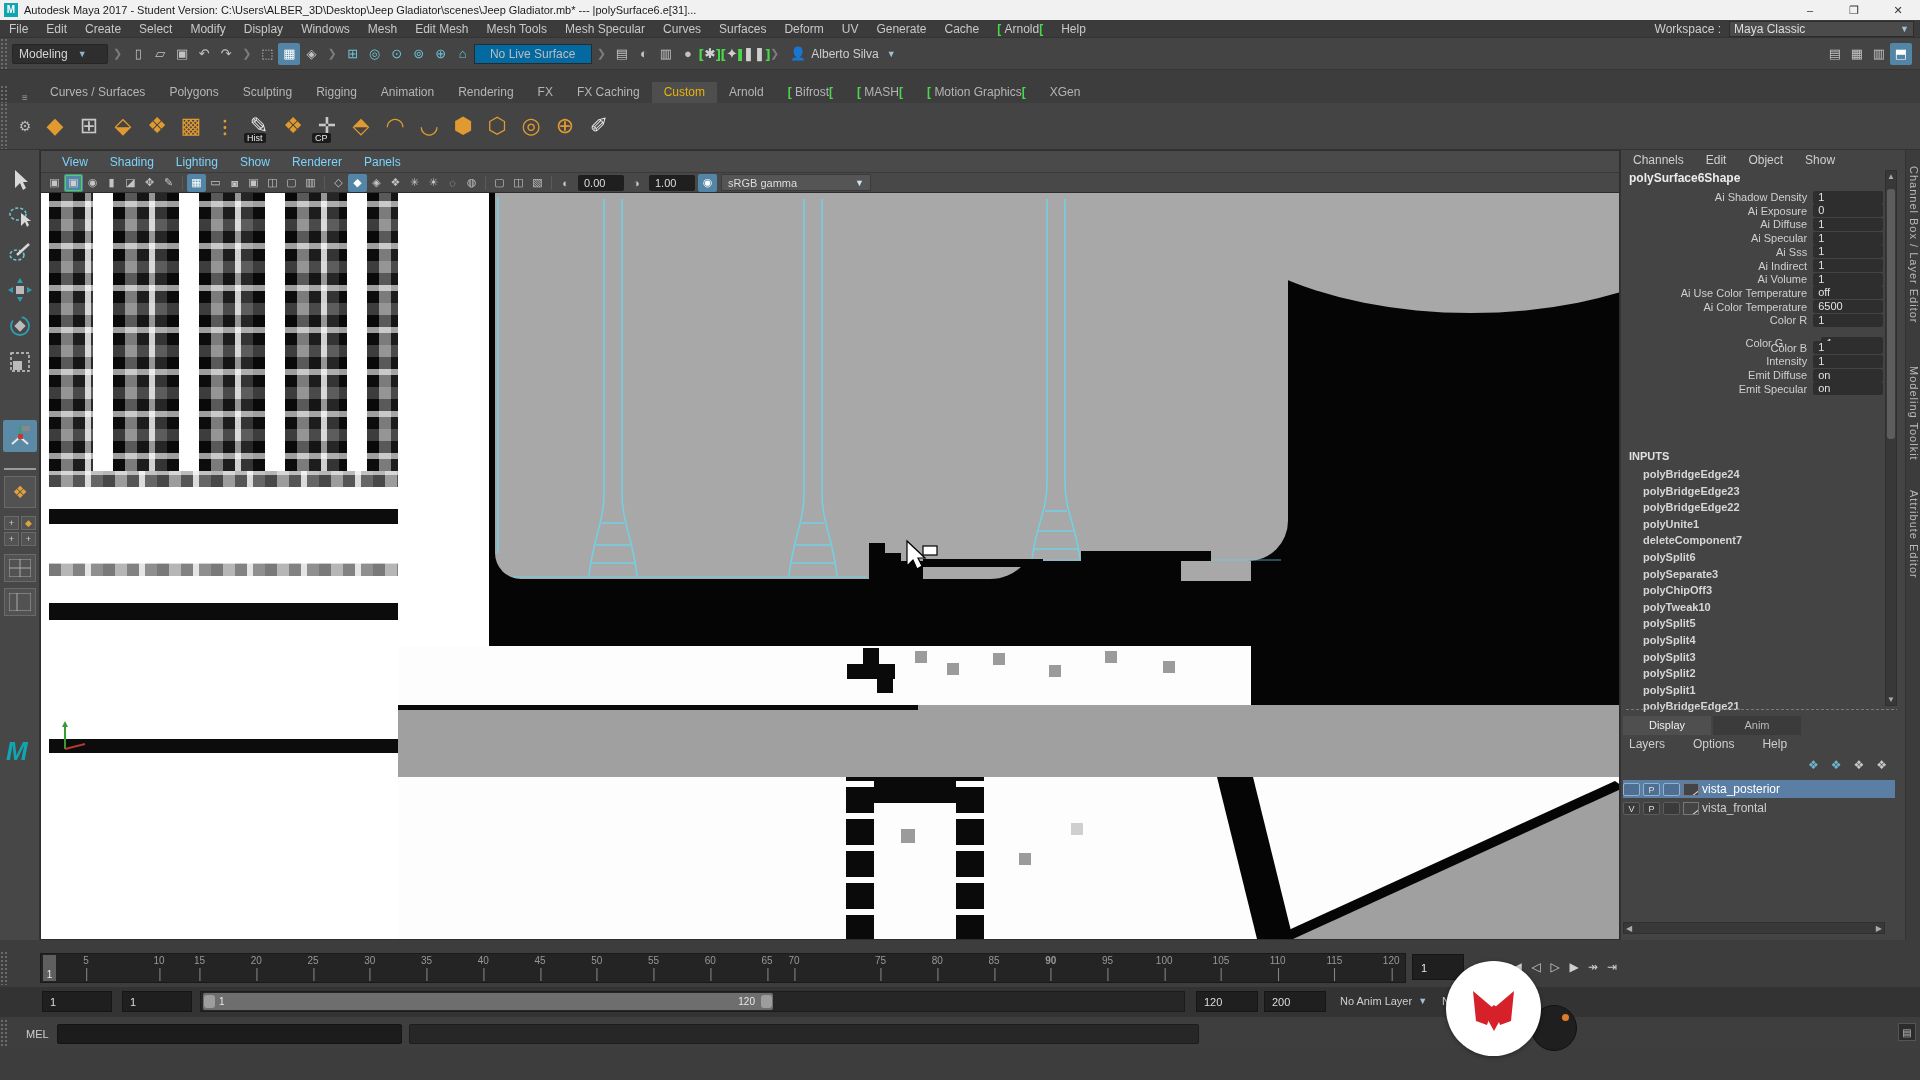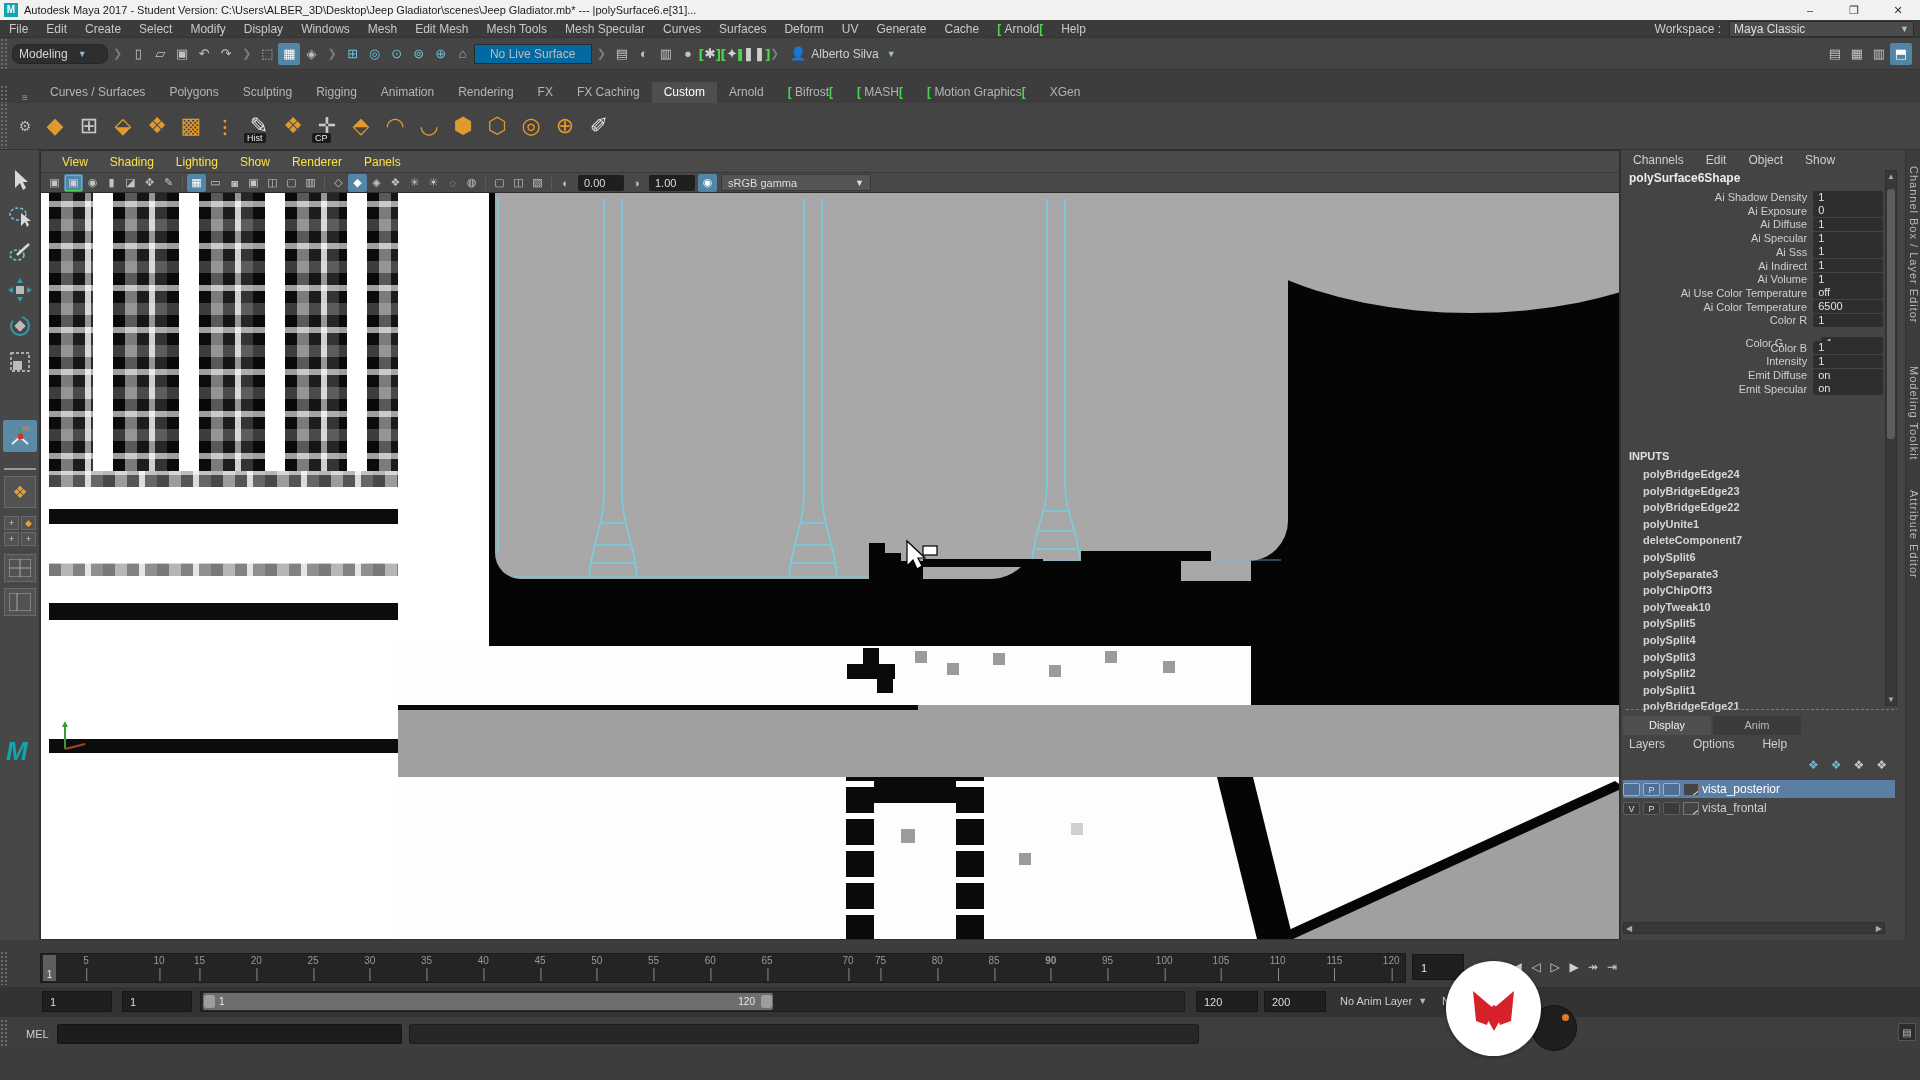--- a/index.html
+++ b/index.html
@@ -21,59 +21,59 @@
   #menubar { left:0; top:20px; width:1920px; height:18px; background:#3b3b3b; display:flex; align-items:center; border-bottom:1px solid #333; }
   #menubar .menu-item { padding:0 9px; color:#c9c9c9; font-size:12px; white-space:nowrap; }
   #menubar .menu-item .brk { color:var(--bracket-green); font-weight:bold; }
   #workspace-area { margin-left:auto; display:flex; align-items:center; }
   #workspace-select { width:185px; height:16px; background:#4b4b4b; border:1px solid #2c2c2c; color:#ddd; padding:0 4px; display:flex; align-items:center; margin:0 6px 0 8px; }
   #workspace-select .caret { margin-left:auto; color:#9ec1d6; font-size:9px; }
 
   
   #statusline { left:0; top:38px; width:1920px; height:32px; background:#444; display:flex; align-items:center; border-bottom:1px solid #353535; }
   .grip { width:8px; height:100%; background:radial-gradient(#6b6b6b 1px, transparent 1.2px); background-size:4px 4px; margin-right:4px; }
-  .sel-box { height:20px; background:#2e2e2e; border:1px solid #262626; border-radius:8px; display:flex; align-items:center; padding:0 6px; color:#d5d5d5; }
+  .sel-box { height:20px; background:#2e2e2e; border:1px solid #262626; border-radius:2px; display:flex; align-items:center; padding:0 6px; color:#d5d5d5; }
   .sel-box .caret { color:#8fb4c9; font-size:9px; margin-left:10px; }
   .sl-sep { color:#7d7d7d; font-size:11px; padding:0 5px; }
   .icon-btn { width:22px; height:22px; display:flex; align-items:center; justify-content:center; color:#c2c2c2; font-size:13px; border-radius:2px; }
   .icon-btn.teal { color:#6fc4d6; }
   .icon-btn.blue-active { background:#5285a6; color:#fff; }
   .icon-btn.green-brk { color:#cfcfcf; text-shadow:0 0 0; position:relative; }
   .icon-btn.green-brk::before, .icon-btn.green-brk::after { color:var(--bracket-green); font-weight:bold; }
   .icon-btn.green-brk::before { content:"["; margin-right:1px; }
   .icon-btn.green-brk::after { content:"]"; margin-left:1px; }
   #live-surface { width:118px; height:20px; background:#0369a1; border:1px solid #2a2a2a; color:#bdbdbd; display:flex; align-items:center; justify-content:center; }
   #user-chip { display:flex; align-items:center; height:22px; padding:0 6px; }
   #user-chip .avatar { color:#7fb2e5; font-size:13px; margin-right:5px; }
   #user-chip .caret { color:#9ec1d6; font-size:9px; margin-left:8px; }
 
   
   #shelftabs { left:0; top:70px; width:1920px; height:33px; background:#3d3d3d; display:flex; align-items:flex-end; }
   #shelftabs .tab { padding:3px 12px 4px; font-size:12px; color:#b5b5b5; white-space:nowrap; }
-  #shelftabs .tab.active { background:#4e4e4e; color:#ffffff; }
+  #shelftabs .tab.active { background:#4e4e4e; color:#eab308; }
   #shelftabs .tab .brk { color:var(--bracket-green); font-weight:bold; }
   #shelficons { left:0; top:103px; width:1920px; height:47px; background:#444; display:flex; align-items:center; border-bottom:1px solid #333; }
   .shelf-icon { width:34px; height:36px; display:flex; align-items:center; justify-content:center; font-size:22px; position:relative; }
   .shelf-icon.orange { color:var(--shelf-orange); }
   .shelf-icon.gray { color:#c9c9c9; }
   .shelf-icon.white { color:#e8e8e8; }
   .shelf-icon .badge { position:absolute; left:2px; bottom:1px; background:#1b1b1b; color:#e8e8e8; font-size:9px; padding:0 3px; border-radius:2px; }
   #shelf-gear { width:26px; color:#bbb; font-size:14px; text-align:center; }
 
   
   #toolbox { left:0; top:150px; width:40px; height:790px; background:#474747; border-right:1px solid #333; }
   .tool { position:absolute; left:3px; width:34px; height:32px; display:flex; align-items:center; justify-content:center; border-radius:2px; }
   .tool.active { background:#5b8aa6; }
   .layoutbtn { position:absolute; left:4px; width:32px; background:#525252; border:1px solid #6a6a6a; display:flex; align-items:center; justify-content:center; color:#e0a33c; }
   .minibtn { position:absolute; width:15px; height:14px; background:#525252; border:1px solid #6a6a6a; color:#ccc; font-size:9px; display:flex; align-items:center; justify-content:center; }
 
   
   #vp { left:40px; top:150px; width:1580px; height:790px; background:#4a4a4a; border:1px solid #2e2e2e; }
   #vp-menus { position:absolute; left:0; top:0; width:100%; height:21px; display:flex; align-items:center; padding-left:10px; }
-  #vp-menus .menu-item { padding:0 11px; color:#fde047; }
+  #vp-menus .menu-item { padding:0 11px; color:#7dd3fc; }
   #vp-toolbar { position:absolute; left:0; top:21px; width:100%; height:21px; display:flex; align-items:center; background:#484848; border-top:1px solid #3a3a3a; border-bottom:1px solid #2c2c2c; padding-left:4px; }
   .vtb { width:19px; height:18px; display:flex; align-items:center; justify-content:center; font-size:11px; color:#c4c4c4; border-radius:2px; }
   .vtb.active { background:#5285a6; color:#fff; }
   .vtb.green { color:#cfcfcf; outline:1px solid var(--bracket-green); outline-offset:-2px; }
   .vtb-sep { width:1px; height:14px; background:#5a5a5a; margin:0 4px; }
   .vtb-field { width:46px; height:16px; background:#1f1f1f; color:#ddd; font-size:11px; display:flex; align-items:center; padding-left:6px; border-radius:2px; margin:0 3px;text-align:right; }
   #colorspace { width:150px; height:17px; background:#555; border:1px solid #3a3a3a; color:#ddd; font-size:11px; display:flex; align-items:center; padding:0 6px; margin-left:4px; }
   #colorspace .caret { margin-left:auto; color:#cfe3ef; font-size:9px; }
   #vp-content { position:absolute; left:0; top:42px; width:1578px; height:746px; background:#fff; overflow:hidden; }
 
@@ -795,21 +795,21 @@
         <span class="tick" style="left: 215.2px;">20</span>
         <span class="tick" style="left: 271.95px;">25</span>
         <span class="tick" style="left: 328.7px;">30</span>
         <span class="tick" style="left: 385.45px;">35</span>
         <span class="tick" style="left: 442.2px;">40</span>
         <span class="tick" style="left: 498.95px;">45</span>
         <span class="tick" style="left: 555.7px;">50</span>
         <span class="tick" style="left: 612.45px;">55</span>
         <span class="tick" style="left: 669.2px;">60</span>
         <span class="tick" style="left: 725.95px;">65</span>
-        <span class="tick" style="left: 807px;">70</span>
+        <span class="tick" style="left: 753px;">70</span>
         <span class="tick" style="left: 839.45px;">75</span>
         <span class="tick" style="left: 896.2px;">80</span>
         <span class="tick" style="left: 952.95px;">85</span>
         <span class="tick" style="left: 1009.7px; font-weight: bold;">90</span>
         <span class="tick" style="left: 1066.45px;">95</span>
         <span class="tick" style="left: 1123.2px;">100</span>
         <span class="tick" style="left: 1179.95px;">105</span>
         <span class="tick" style="left: 1236.7px;">110</span>
         <span class="tick" style="left: 1293.45px;">115</span>
         <span class="tick" style="left: 1350.2px;">120</span>

